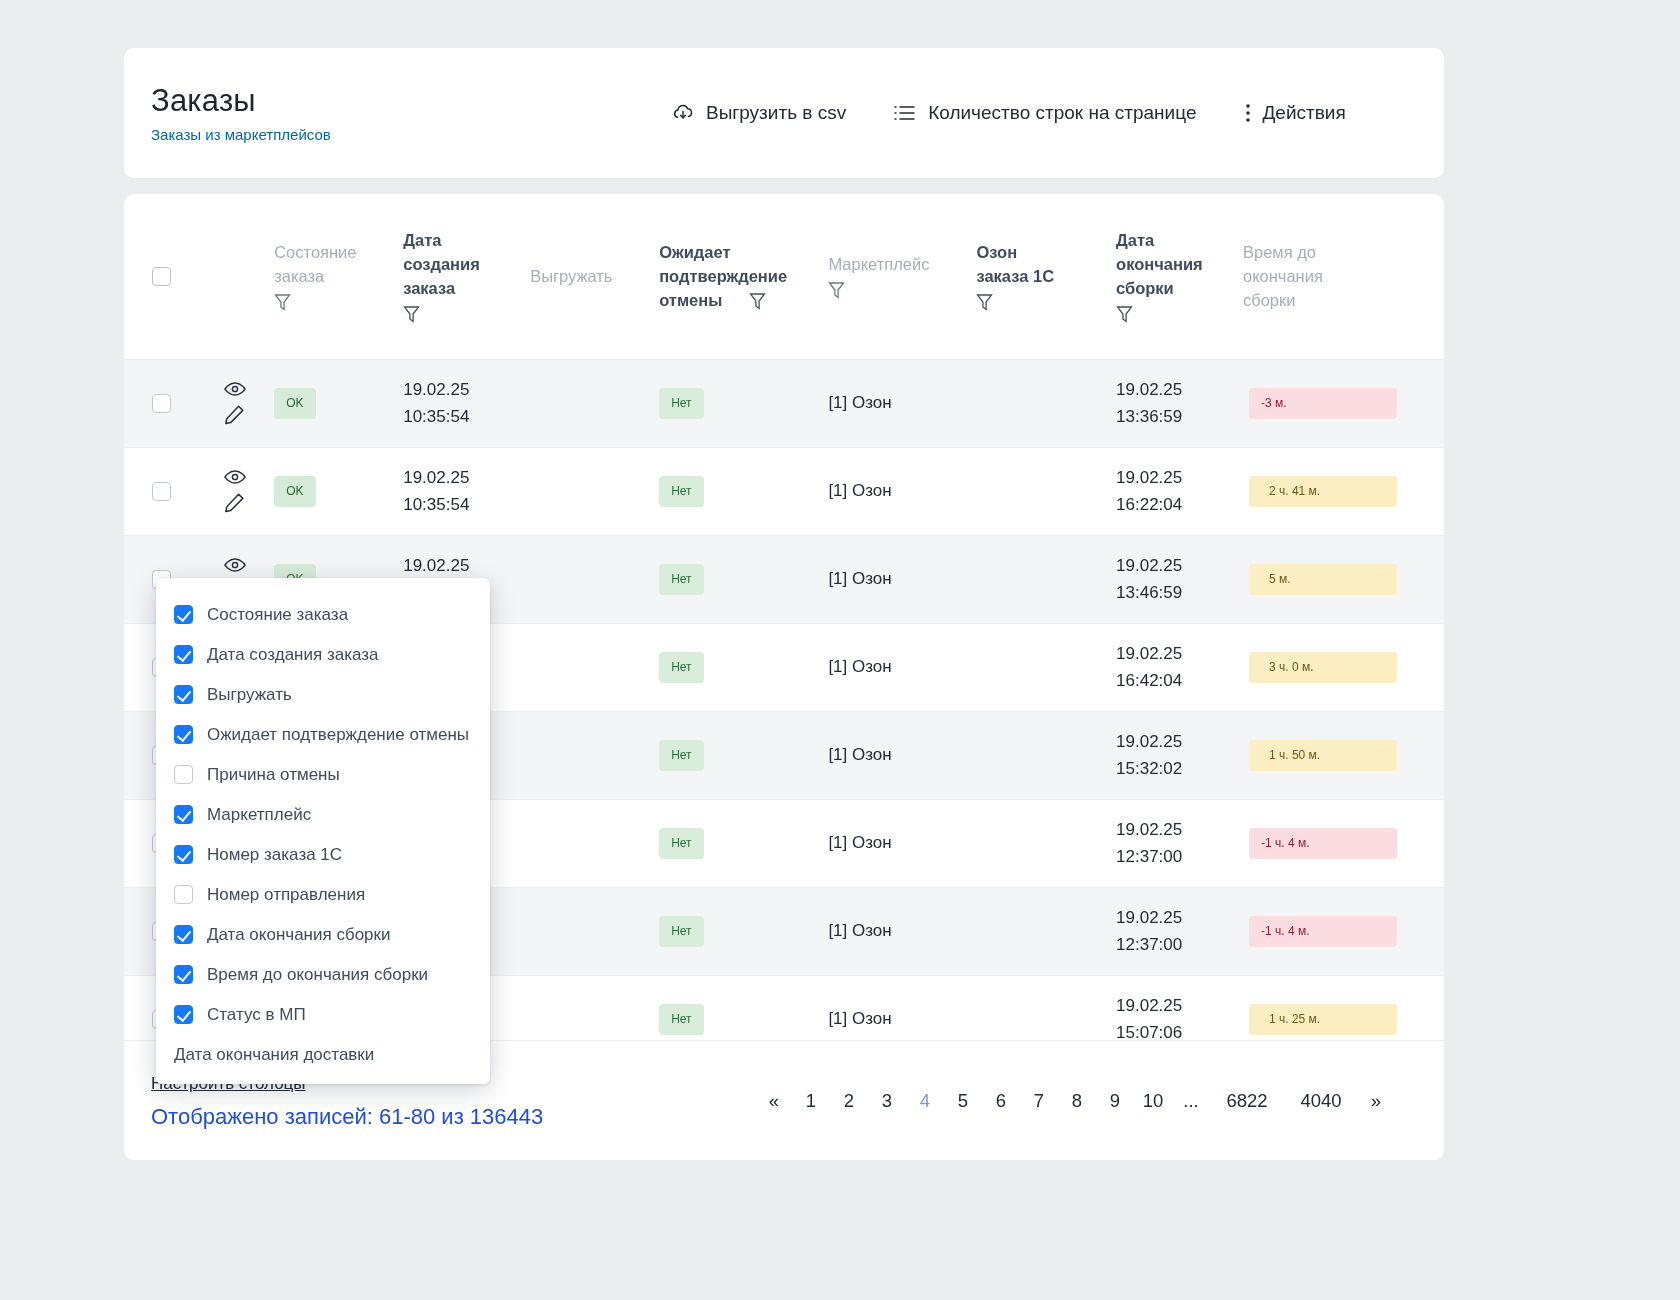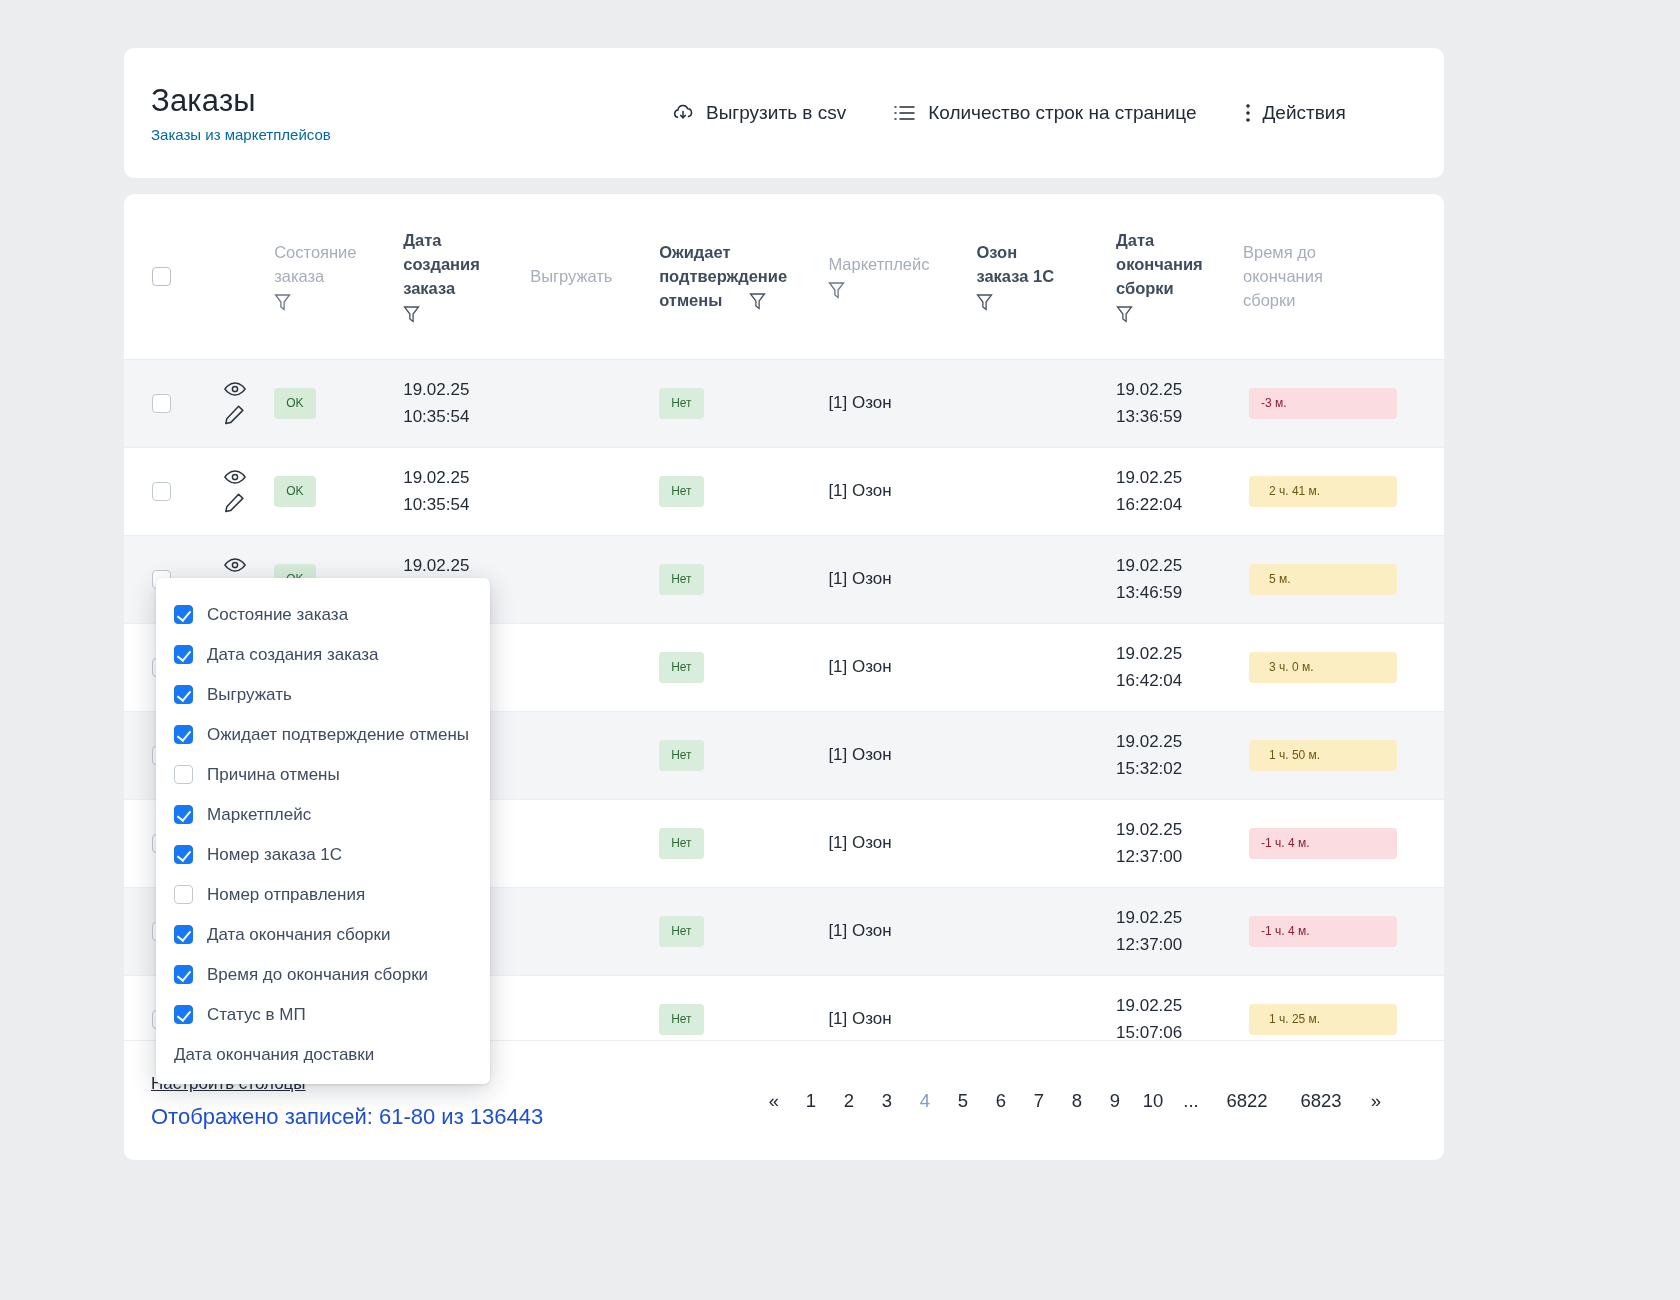--- a/index.html
+++ b/index.html
@@ -559,21 +559,21 @@
           <span class="pg">3</span>
           <span class="pg active">4</span>
           <span class="pg">5</span>
           <span class="pg">6</span>
           <span class="pg">7</span>
           <span class="pg">8</span>
           <span class="pg">9</span>
           <span class="pg">10</span>
           <span class="pg dots">...</span>
           <span class="pg wide">6822</span>
-          <span class="pg wide">6823</span>
+          <span class="pg wide">4040</span>
           <span class="pg arrow">»</span>
         </div>
     </div>
   </div>
 
   <div class="dropdown" id="dropdown">
       <div class="dd-item">
         <span class="dd-cb on"></span>
         <span class="dd-label">Состояние заказа</span>
       </div>

